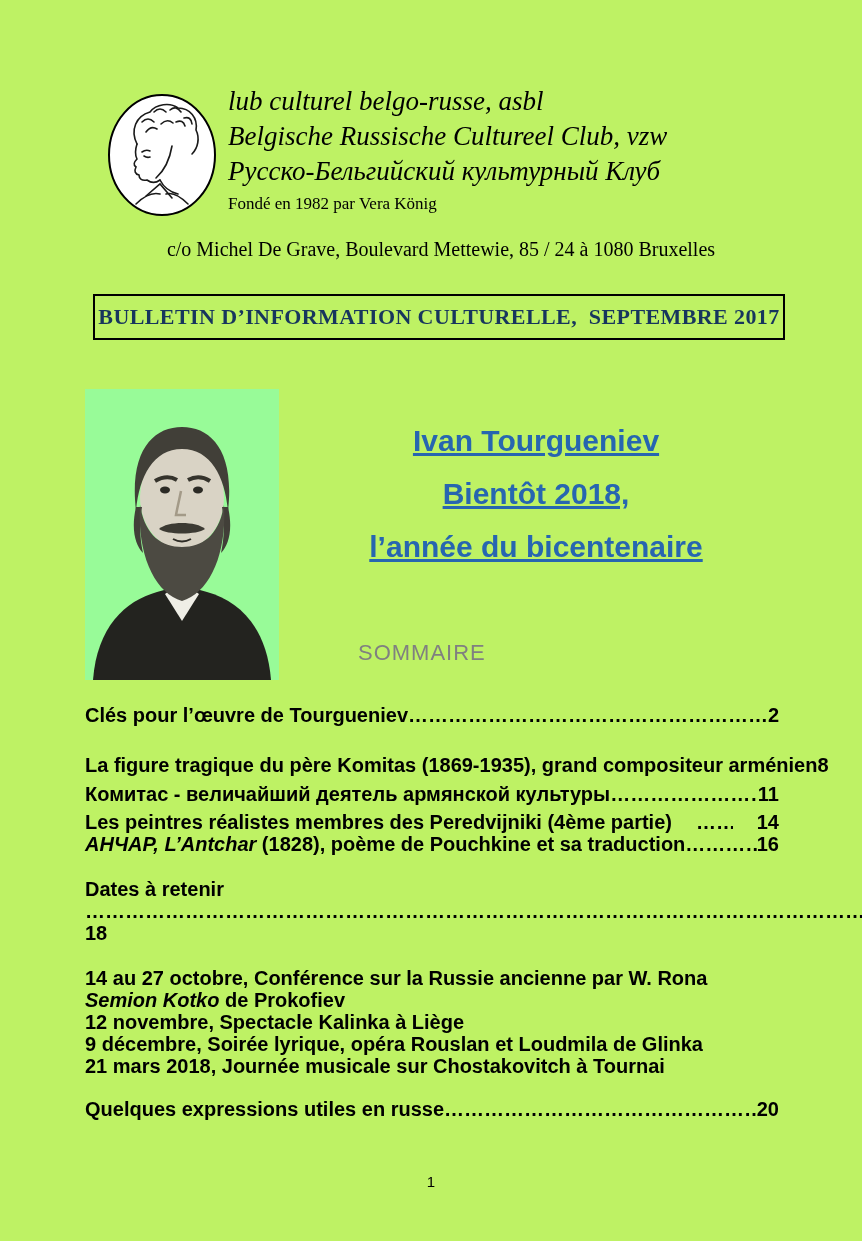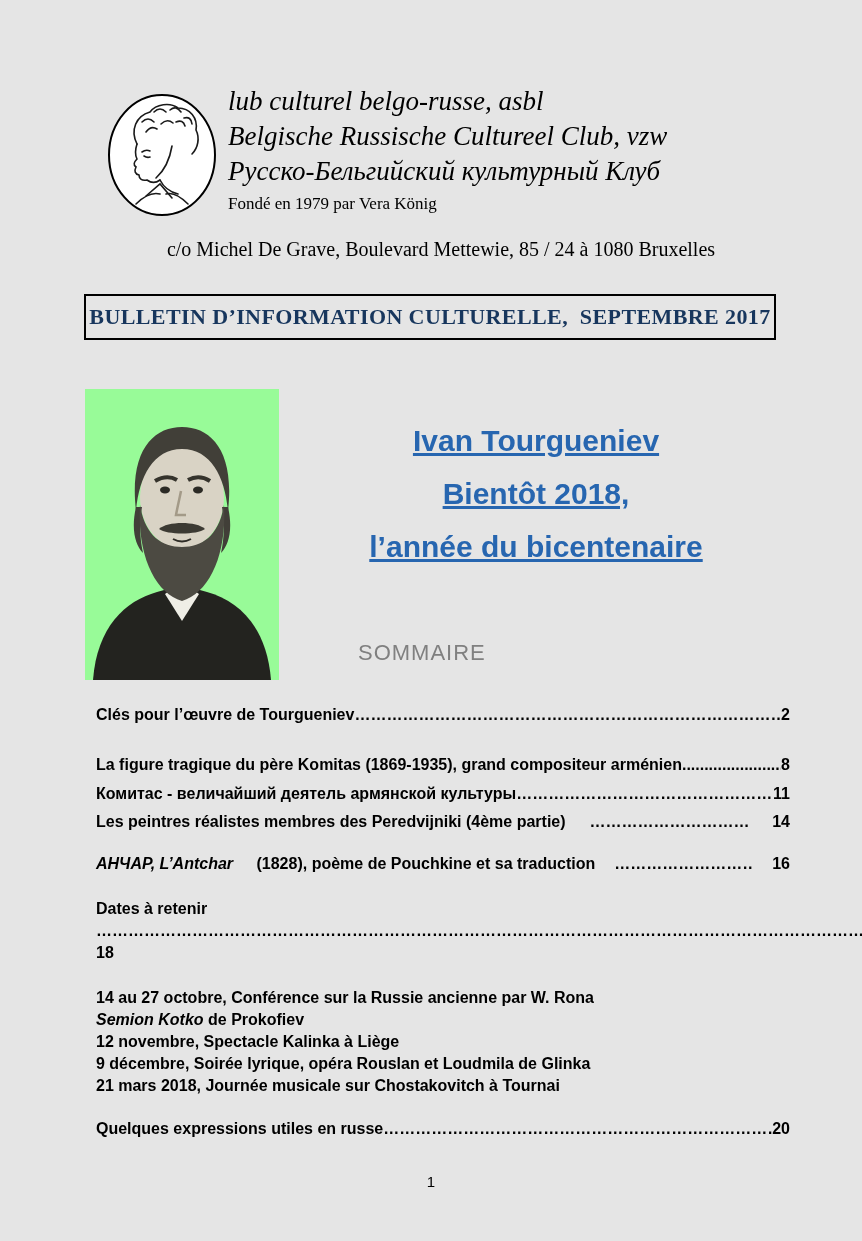--- a/index.html
+++ b/index.html
@@ -1,33 +1,33 @@
 <!DOCTYPE html>
 <html><head>
 <meta charset="utf-8">
 <style>
   * { margin:0; padding:0; box-sizing:border-box; }
   html,body { background:#ffffff; }
   .page {
     position:relative; width:862px; height:1241px; margin:0 auto;
-    background:#e5e5e5; color:#000;
+    background:#bef264; color:#000;
     font-family:"Liberation Serif", serif; overflow:hidden;
   }
 
   
   .logo { position:absolute; left:106px; top:92px; width:112px; height:126px; }
   .logo svg { display:block; width:100%; height:100%; }
   .club-block { position:absolute; left:228px; top:84px; }
   .club-line { font-style:italic; font-size:27px; line-height:35px; white-space:pre; }
   .founded { font-size:17px; line-height:22px; margin-top:4px; white-space:pre; }
 
   .address { position:absolute; top:238px; left:0; width:100%; text-align:center; font-size:20px; white-space:pre;padding-left:20px; }
 
   .bulletin-box {
-    position:absolute; left:84px; top:294px; width:692px; height:46px;
+    position:absolute; left:93px; top:294px; width:692px; height:46px;
     border:2px solid #000; display:flex; align-items:center; justify-content:center;
   }
   .bulletin-text { color:#17365D; font-weight:bold; font-size:22px; letter-spacing:0.4px; white-space:pre; }
 
   
   .portrait { position:absolute; left:85px; top:389px; width:194px; height:291px; background:#98FB98; }
   .portrait svg { display:block; width:100%; height:100%; }
 
   .feature-title {
     position:absolute; left:295px; top:414px; width:482px; text-align:center;
@@ -36,22 +36,22 @@
   .title-line { color:#2766B0; font-weight:bold; font-size:30px; line-height:53px; white-space:pre;text-decoration:underline; }
 
   .sommaire-heading {
     position:absolute; left:358px; top:640px;
     font-family:"Liberation Sans", sans-serif; font-weight:normal;
     font-size:22px; color:#808080; letter-spacing:1px; white-space:pre;
   }
 
   
   .sommaire-list {
-    position:absolute; left:96px; top:704px; width:694px;
-    font-family:"Liberation Sans", sans-serif; font-weight:bold; font-size:16px;
+    position:absolute; left:85px; top:704px; width:694px;
+    font-family:"Liberation Sans", sans-serif; font-weight:bold; font-size:20px;
   }
   .toc-line { display:flex; align-items:baseline; line-height:22px; }
   .toc-text { white-space:pre; flex:0 0 auto; }
   .toc-text.italic { font-style:italic; }
   .toc-leader { flex:1 1 auto; overflow:hidden; white-space:nowrap; }
   .toc-page { flex:0 0 auto; }
 
   .page-number {
     position:absolute; top:1173px; left:0; width:100%; text-align:center;
     font-family:"Liberation Sans", sans-serif; font-size:15px;
@@ -83,21 +83,21 @@
         <path d="M30,112 C38,104 46,100 54,102"></path>
         <path d="M82,112 C74,104 66,100 60,102"></path>
       </g>
     </svg>
   </div>
 
   <div class="club-block">
     <div class="club-line">lub culturel belgo-russe, asbl</div>
     <div class="club-line">Belgische Russische Cultureel Club, vzw</div>
     <div class="club-line">Русско-Бельгийский культурный Клуб</div>
-    <div class="founded">Fondé en 1979 par Vera König</div>
+    <div class="founded">Fondé en 1982 par Vera König</div>
   </div>
 
   <div class="address">c/o Michel De Grave, Boulevard Mettewie, 85 / 24 à 1080 Bruxelles</div>
 
   <div class="bulletin-box">
     <span class="bulletin-text">BULLETIN D’INFORMATION CULTURELLE,  SEPTEMBRE 2017</span>
   </div>
 
   <div class="portrait">
     <svg viewBox="0 0 194 291">
@@ -142,21 +142,21 @@
       <p class="toc-line" style="margin-top: 7px;">
         <span class="toc-text">Комитас - величайший деятель армянской культуры</span>
         <span class="toc-leader">…………………………………………………………………………………………………………………………………………………………………………………………………………………………………………………………………………………………………………………………………………………………………………………………………………………………………………</span>
         <span class="toc-page">11</span>
       </p>
       <p class="toc-line" style="margin-top: 6px; gap: 24px;">
         <span class="toc-text">Les peintres réalistes membres des Peredvijniki (4ème partie)</span>
         <span class="toc-leader">…………………………………………………………………………………………………………………………………………………………………………………………………………………………………………………………………………………………………………………………………………………………………………………………………………………………………………</span>
         <span class="toc-page">14</span>
       </p>
-      <p class="toc-line" style="margin-top: 20px; gap: 19px;">
+      <p class="toc-line" style="">
         <span class="toc-text italic">АНЧАР, L’Antchar</span>
         <span class="toc-text"> (1828), poème de Pouchkine et sa traduction</span>
         <span class="toc-leader">…………………………………………………………………………………………………………………………………………………………………………………………………………………………………………………………………………………………………………………………………………………………………………………………………………………………………………</span>
         <span class="toc-page">16</span>
       </p>
       <p class="toc-line" style="margin-top: 23px; flex-direction: column;">
         <span class="toc-text">Dates à retenir</span>
         <span class="toc-leader">…………………………………………………………………………………………………………………………………………………………………………………………………………………………………………………………………………………………………………………………………………………………………………………………………………………………………………</span>
         <span class="toc-page">18</span>
       </p>

